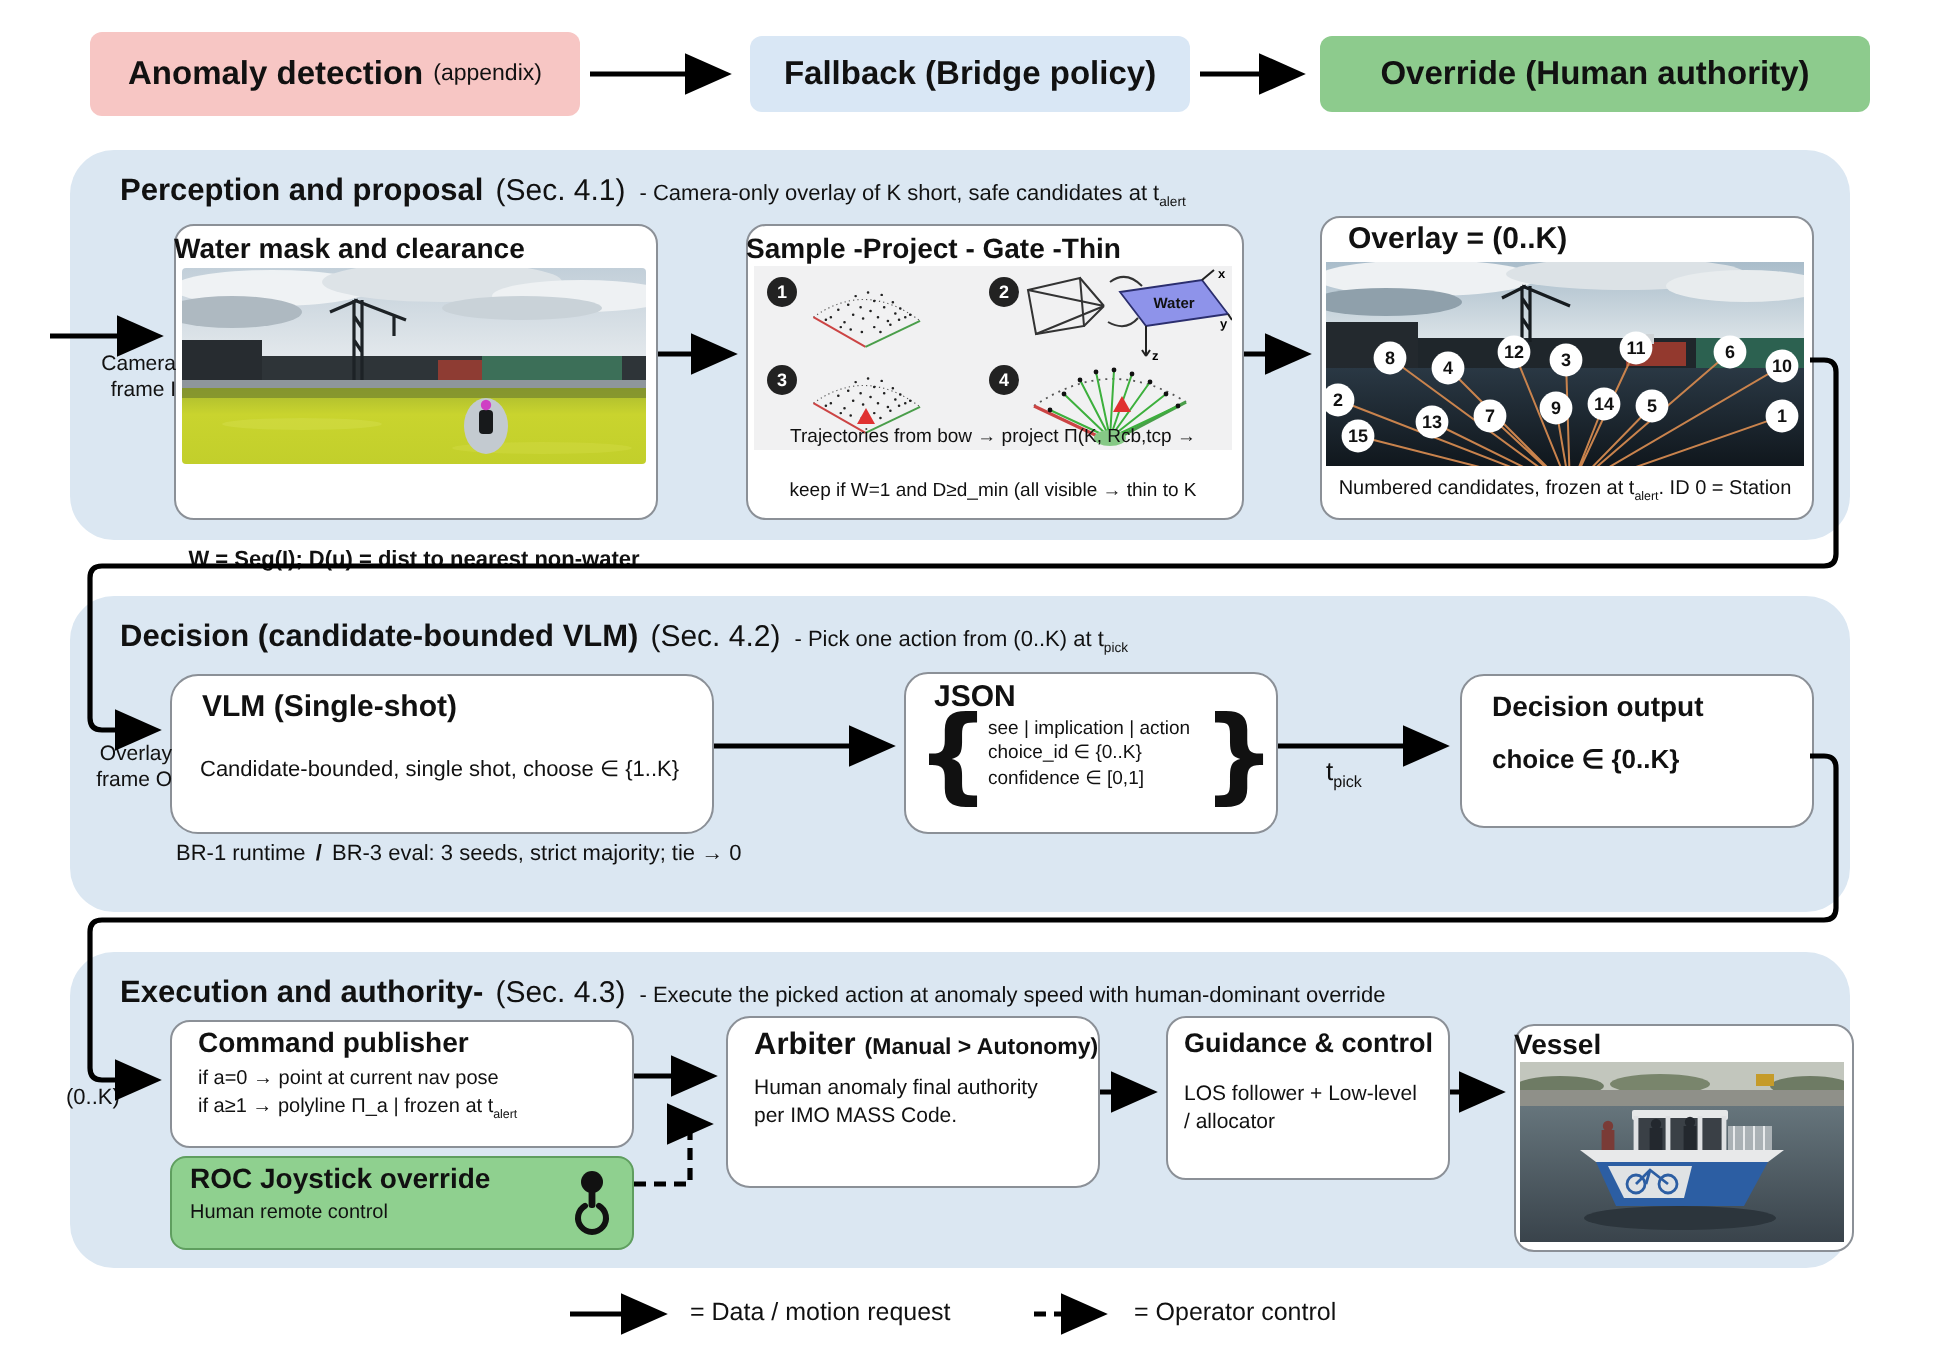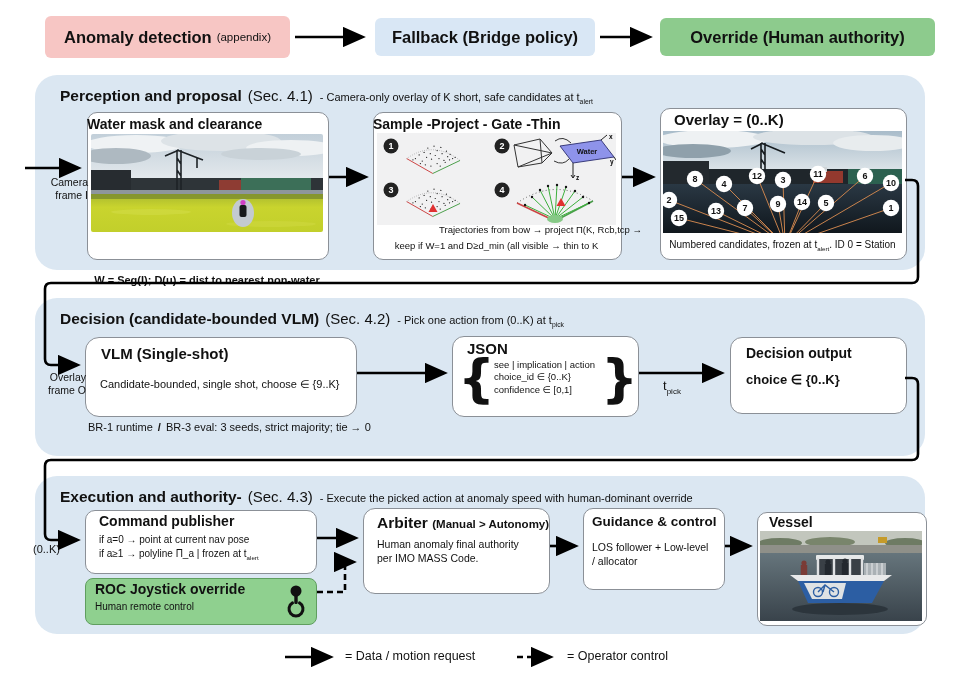--- a/index.html
+++ b/index.html
@@ -151,21 +151,21 @@
       <circle cx="14" cy="13" r="7.5" fill="#222"></circle>
         <text x="14" y="16.2">1</text>
       <circle cx="125" cy="13" r="7.5" fill="#222"></circle>
         <text x="125" y="16.2">2</text>
       <circle cx="14" cy="57" r="7.5" fill="#222"></circle>
         <text x="14" y="60.2">3</text>
       <circle cx="125" cy="57" r="7.5" fill="#222"></circle>
         <text x="125" y="60.2">4</text>
     </g>
   </svg>
-  <div class="cap abs" style="left:375px;top:224px;width:243px;font-size:9.5px;padding-left:44px;">Trajectories from bow → project Π(K, Rcb,tcp →</div>
+  <div class="cap abs" style="left:375px;top:213px;width:243px;font-size:9.5px;">Trajectories from bow → project Π(K, Rcb,tcp →</div>
   <div class="cap abs" style="left:375px;top:240px;width:243px;font-size:9.5px;">keep if W=1 and D≥d_min (all visible → thin to K</div>
 
   <div class="whitebox" style="left:660px;top:108px;width:245px;height:150px;"></div>
   <div class="abs" style="left:674px;top:111px;font-weight:bold;font-size:15px;z-index:3;">Overlay = (0..K)</div>
   <svg class="abs" style="left:663px;top:131px;z-index:3;" width="239" height="102" viewBox="0 0 239 102">
     <defs>
       <linearGradient id="skyC" x1="0" y1="0" x2="0" y2="1">
         <stop offset="0" stop-color="#a9bcca"></stop>
           <stop offset="1" stop-color="#dfe6ea"></stop>
       </linearGradient>
@@ -235,21 +235,21 @@
     <span class="d"><span>- Pick one action from (0..K) at t</span><sub>pick</sub></span>
   </div>
 
   <div class="sidelabel abs" style="left:28px;top:371px;width:58px;">
     <span>Overlay</span><br>
     <span>frame O</span>
   </div>
 
   <div class="whitebox" style="left:85px;top:337px;width:270px;height:78px;border-radius:14px;"></div>
   <div class="abs" style="left:101px;top:345px;font-weight:bold;font-size:15px;z-index:3;">VLM (Single-shot)</div>
-  <div class="abs" style="left:100px;top:378px;font-size:11px;z-index:3;">Candidate-bounded, single shot, choose ∈ {9..K}</div>
+  <div class="abs" style="left:100px;top:378px;font-size:11px;z-index:3;">Candidate-bounded, single shot, choose ∈ {1..K}</div>
   <div class="abs" style="left:88px;top:421px;font-size:11px;z-index:3;">
     <span>BR-1 runtime</span>
     <span style="font-weight:bold;margin:0 2px;">/</span>
     <span>BR-3 eval: 3 seeds, strict majority; tie → 0</span>
   </div>
 
   <div class="whitebox" style="left:452px;top:336px;width:185px;height:79px;border-radius:12px;"></div>
   <div class="abs" style="left:467px;top:340px;font-weight:bold;font-size:15px;z-index:3;">JSON</div>
   <div class="abs jsonbrace" style="left:458px;top:352px;">{</div>
   <div class="abs jsonbrace" style="left:601px;top:352px;">}</div>
@@ -297,21 +297,21 @@
     <span style="font-weight:bold;font-size:15.5px;">Arbiter</span>
     <span style="font-weight:bold;font-size:11.5px;margin-top:17px;">(Manual &gt; Autonomy)</span>
   </div>
   <div class="abs" style="left:377px;top:537px;width:158px;font-size:10.5px;line-height:1.35;z-index:3;">Human anomaly final authority per IMO MASS Code.</div>
 
   <div class="whitebox" style="left:583px;top:508px;width:140px;height:80px;"></div>
   <div class="abs" style="left:592px;top:514px;font-weight:bold;font-size:13.5px;z-index:3;">Guidance &amp; control</div>
   <div class="abs" style="left:592px;top:540px;width:122px;font-size:10.5px;line-height:1.35;z-index:3;">LOS follower + Low-level / allocator</div>
 
   <div class="whitebox" style="left:757px;top:512px;width:168px;height:112px;"></div>
-  <div class="bt abs" style="left:757px;top:514px;width:168px;padding-left:12px;">Vessel</div>
+  <div class="bt abs" style="left:757px;top:514px;width:168px;">Vessel</div>
   <svg class="abs" style="left:760px;top:531px;z-index:3;" width="162" height="90" viewBox="0 0 162 90">
     <defs>
       <linearGradient id="seaV" x1="0" y1="0" x2="0" y2="1">
         <stop offset="0" stop-color="#66757c"></stop>
           <stop offset="1" stop-color="#39434b"></stop>
       </linearGradient>
     </defs>
     <rect x="0" y="0" width="162" height="14" fill="#c2c6bd"></rect>
     <ellipse cx="20" cy="12" rx="22" ry="5" fill="#6e7b64"></ellipse>
     <ellipse cx="70" cy="11" rx="25" ry="5" fill="#79856c"></ellipse>

